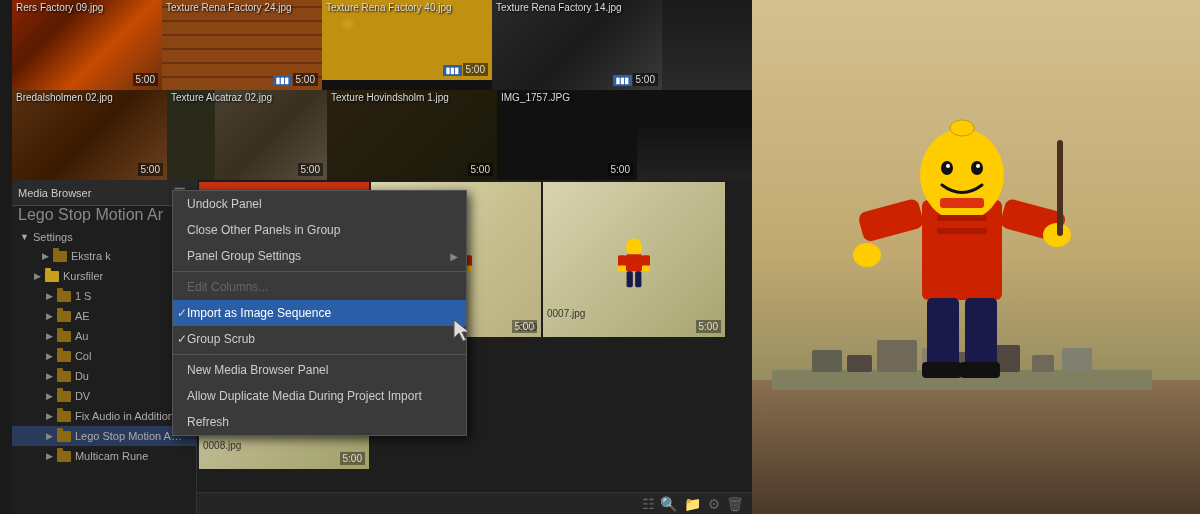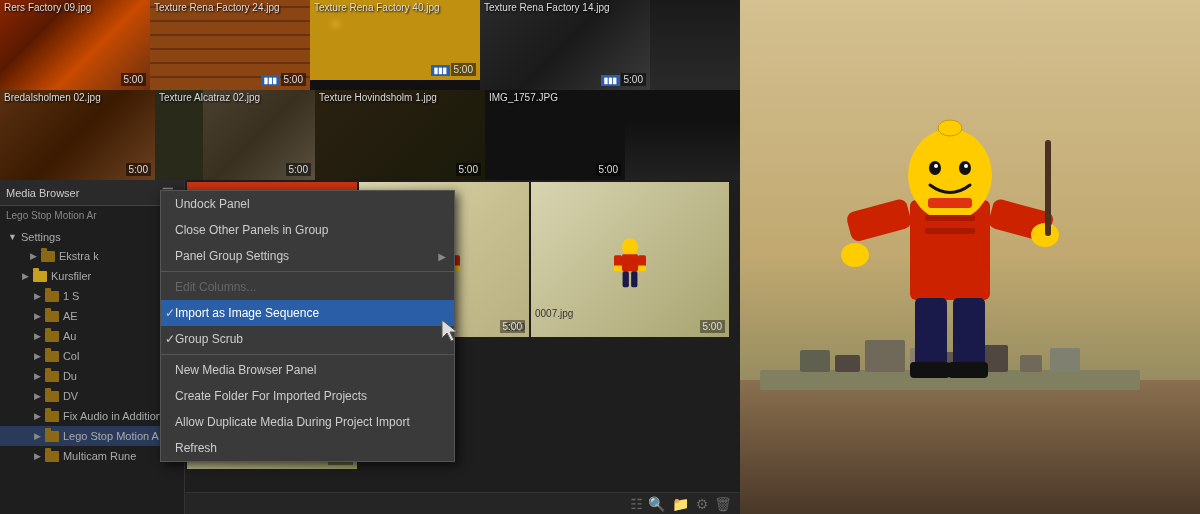--- a/index.html
+++ b/index.html
@@ -23,20 +23,21 @@
     }
 
     
     .left-panel {
       width: 740px;
       height: 514px;
       background: #0ea5e9;
       position: relative;
       overflow: hidden;
       flex-shrink: 0;
+      margin-left: 12px;
     }
 
     
     .thumbnails-area {
       width: 100%;
       height: 180px;
       background: #111;
       display: flex;
       flex-wrap: wrap;
       overflow: hidden;
@@ -439,21 +440,21 @@
       </div>
     </div>
 
     <div class="bottom-section">
 
       <div class="sidebar">
         <div class="panel-header">
           <span class="panel-title">Media Browser</span>
           <span class="panel-menu-icon">☰</span>
         </div>
-        <div style="padding:2px 0;font-size:10px;color:#888;padding-left:6px;background:#1e1e1e;height:18px;display:flex;align-items:center;">
+        <div style="padding:2px 0;font-size:16px;color:#888;padding-left:6px;background:#1e1e1e;height:18px;display:flex;align-items:center;">
           <span>Lego Stop Motion Ar</span>
         </div>
 
         <div class="sidebar-section">
           <div class="sidebar-section-header">
             <span class="arrow">▼</span>
             <span>Settings</span>
           </div>
 
           <div class="sidebar-item" style="padding-left:30px;">
@@ -555,21 +556,21 @@
                 <rect x="64" y="50" width="14" height="10" rx="2" fill="#ffcc00"></rect>
                 <rect x="37" y="60" width="11" height="28" rx="3" fill="#1a1a4a"></rect>
                 <rect x="52" y="60" width="11" height="28" rx="3" fill="#1a1a4a"></rect>
               </svg>
             </div>
             <span style="position:absolute;bottom:18px;left:4px;color:#222;font-size:10px;">0006.jpg</span>
             <span style="position:absolute;bottom:4px;right:4px;color:#444;font-size:10px;">5:00</span>
             <span style="position:absolute;bottom:4px;right:4px;color:#ddd;font-size:10px;background:rgba(0,0,0,0.4);padding:1px 3px;">5:00</span>
           </div>
 
-          <div style="width:198px;height:155px;background:#d0ccaa;position:relative;overflow:hidden;">
+          <div style="width:182px;height:155px;background:#d0ccaa;position:relative;overflow:hidden;">
             <div style="width:100%;height:100%;background:linear-gradient(135deg,#d8d4b0 0%,#c0bc90 50%,#a8a470 100%);">
               <svg viewBox="0 0 100 140" style="position:absolute;bottom:20px;left:50%;transform:translateX(-50%);width:60px;height:80px;" xmlns="http://www.w3.org/2000/svg">
                 <ellipse cx="50" cy="18" rx="14" ry="16" fill="#ffcc00"></ellipse>
                 <rect x="36" y="30" width="28" height="30" rx="3" fill="#cc2200"></rect>
                 <rect x="22" y="32" width="14" height="20" rx="3" fill="#cc2200"></rect>
                 <rect x="64" y="32" width="14" height="20" rx="3" fill="#cc2200"></rect>
                 <rect x="22" y="50" width="14" height="10" rx="2" fill="#ffcc00"></rect>
                 <rect x="64" y="50" width="14" height="10" rx="2" fill="#ffcc00"></rect>
                 <rect x="37" y="60" width="11" height="28" rx="3" fill="#1a1a4a"></rect>
                 <rect x="52" y="60" width="11" height="28" rx="3" fill="#1a1a4a"></rect>
@@ -621,23 +622,20 @@
       </div>
       <div class="context-menu-item">
         <span class="check">✓</span>
         <span>Group Scrub</span>
       </div>
       <div class="context-menu-separator"></div>
       <div class="context-menu-item">
         <span>New Media Browser Panel</span>
       </div>
       <div class="context-menu-item">
-        <span>Create Folder For Imported Projects</span>
-      </div>
-      <div class="context-menu-item">
         <span>Allow Duplicate Media During Project Import</span>
       </div>
       <div class="context-menu-item">
         <span>Refresh</span>
       </div>
     </div>
 
     <div style="position:absolute;left:440px;top:318px;z-index:1001;pointer-events:none;">
       <svg width="20" height="24" viewBox="0 0 20 24" xmlns="http://www.w3.org/2000/svg">
         <polygon points="2,2 2,20 7,15 11,23 14,22 10,14 17,14" fill="#ddd" stroke="#555" stroke-width="1"></polygon>

